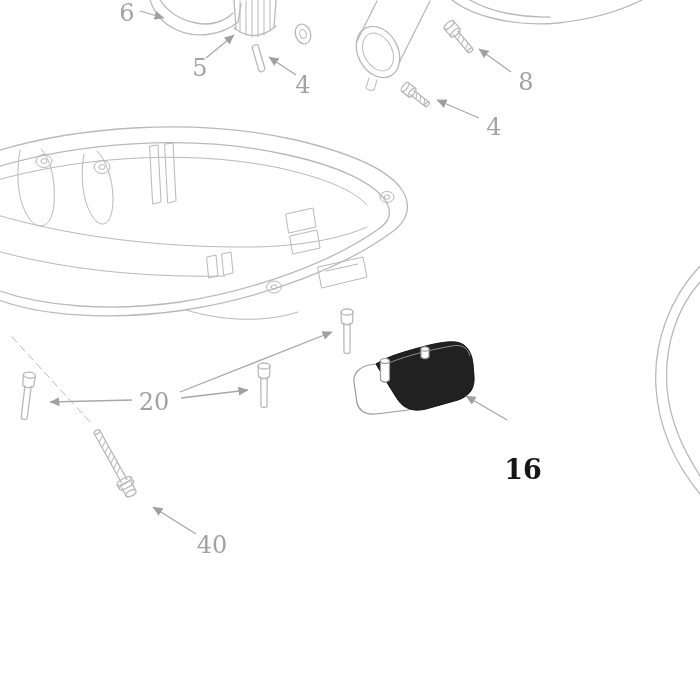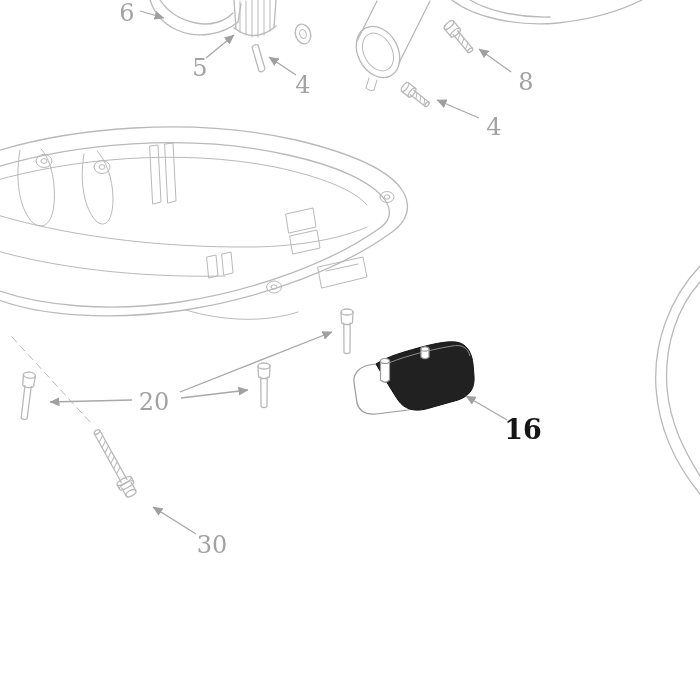--- a/index.html
+++ b/index.html
@@ -9,21 +9,21 @@
     font-family:"DejaVu Serif","Liberation Serif",serif;
   }
   .stage svg{position:absolute;left:0;top:0;}
   .callout{
     position:absolute;transform:translate(-50%,-50%);
     font-size:24px;color:var(--label,#a2a2a2);
     user-select:none;white-space:nowrap;line-height:1;
   }
   .callout--strong{
     color:var(--label-strong,#151515);
-    font-weight:bold;font-size:27px;
+    font-weight:bold;font-size:27px;margin-top:40px;
   }
   .ln{fill:none;stroke:var(--line,#b9b9b9);stroke-width:1.3;stroke-linecap:round;stroke-linejoin:round;}
   .lnt{fill:none;stroke:var(--line,#b9b9b9);stroke-width:1;stroke-linecap:round;stroke-linejoin:round;}
   .dash{stroke-dasharray:7 5;}
   .arrow{fill:none;stroke:var(--arrow,#a8a8a8);stroke-width:1.3;}
   .dark{fill:var(--part-dark,#212121);stroke:#141414;stroke-width:1;}
   .whitepart{fill:#ffffff;stroke:#9a9a9a;stroke-width:1.2;}
   .hl{fill:none;stroke:#8a8a8a;stroke-width:1;}
 </style>
 </head>
@@ -165,14 +165,14 @@
     </g>
   </svg>
 
   <div class="callout" style="left:127px;top:13px">6</div>
   <div class="callout" style="left:200px;top:68px">5</div>
   <div class="callout" style="left:303px;top:85px">4</div>
   <div class="callout" style="left:526px;top:82px">8</div>
   <div class="callout" style="left:494px;top:127px">4</div>
   <div class="callout" style="left:154px;top:402px">20</div>
   <div class="callout callout--strong" style="left:523px;top:429px">16</div>
-  <div class="callout" style="left:212px;top:545px">30</div>
+  <div class="callout" style="left:212px;top:545px">40</div>
 </div>
 
 </body></html>

